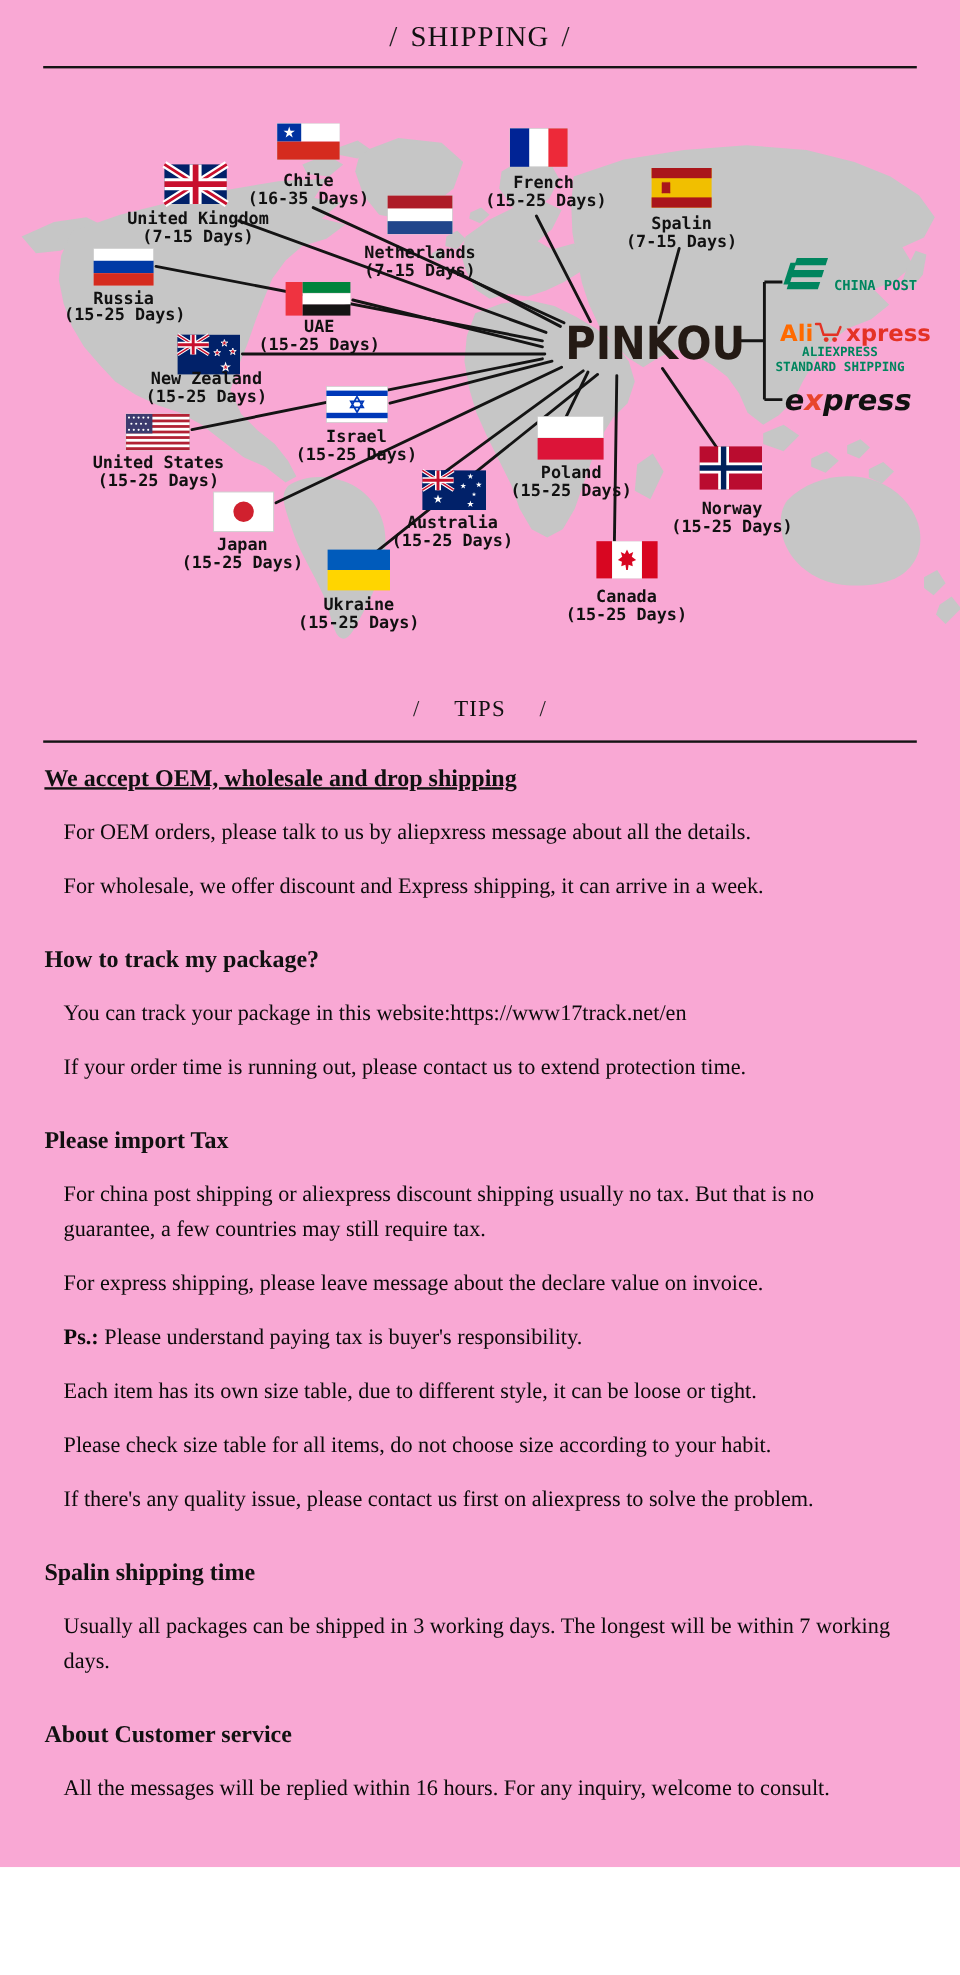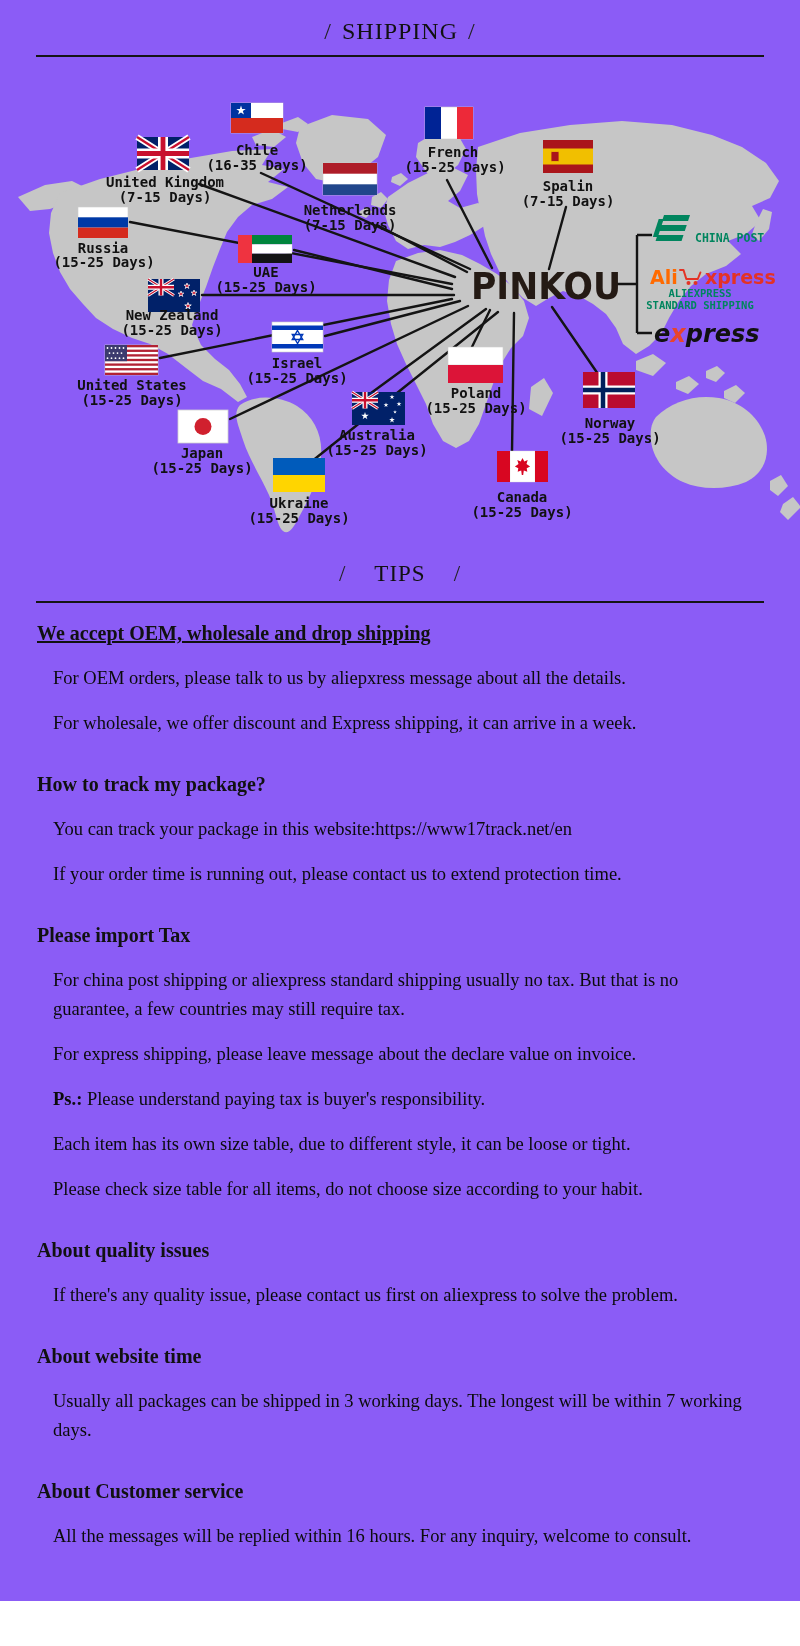--- a/index.html
+++ b/index.html
@@ -1,21 +1,21 @@
 <!DOCTYPE html>
 <html><head>
 <meta charset="utf-8">
 <style>
   html,body{margin:0;padding:0;background:#fff;}
-  .page{width:800px;margin:0 auto;background:#8b5cf6;color:#111;position:relative;
+  .page{width:800px;margin:0 auto;background:#f9a8d4;color:#111;position:relative;
         font-family:"Liberation Serif",serif;}
   .banner{text-align:center;padding-top:18px;font-size:24px;letter-spacing:1px;color:#111;}
   .banner .slash{padding:0 10px;color:#222;}
   .banner.tips .slash{padding:0 28px;}
-  .banner.tips{padding-top:0;margin-top:24px;font-size:23px;}
+  .banner.tips{padding-top:0;margin-top:44px;font-size:19px;}
   .rule{border:none;border-top:2px solid #151515;margin:10px 36px 0;}
   .rule.tips-rule{margin-top:14px;}
   svg.map{display:block;margin-top:28px;}
   .mlabel{font-family:"DejaVu Sans Mono",monospace;font-weight:bold;font-size:14px;fill:#111;}
   .carrier-green{font-family:"DejaVu Sans Mono",monospace;font-weight:bold;fill:#00855e;}
   .tips-body{margin:16px 37px 0;padding-bottom:34px;}
   .tip-h{font-size:20px;font-weight:700;line-height:29px;margin:32px 0 0;}
   .tip-h.first{margin-top:4px;text-decoration:underline;}
   .tip-p{font-size:18.5px;line-height:29px;margin:16px;color:#0b0b0b;}
 </style>
@@ -293,37 +293,36 @@
       <h3 class="tip-h">How to track my package?</h3>
       <p class="tip-p">You can track your package in this website:https://www17track.net/en</p>
     </section>
 
     <section>
       <p class="tip-p">If your order time is running out, please contact us to extend protection time.</p>
     </section>
 
     <section>
       <h3 class="tip-h">Please import Tax</h3>
-      <p class="tip-p">For china post shipping or aliexpress standard shipping usually no tax. But that is no guarantee, a few countries may still require tax.</p>
+      <p class="tip-p">For china post shipping or aliexpress discount shipping usually no tax. But that is no guarantee, a few countries may still require tax.</p>
       <p class="tip-p">For express shipping, please leave message about the declare value on invoice.</p>
       <p class="tip-p"><strong>Ps.:</strong><span> Please understand paying tax is buyer's responsibility.</span></p>
     </section>
 
     <section>
       <p class="tip-p">Each item has its own size table, due to different style, it can be loose or tight.</p>
       <p class="tip-p">Please check size table for all items, do not choose size according to your habit.</p>
     </section>
 
     <section>
-      <h3 class="tip-h">About quality issues</h3>
       <p class="tip-p">If there's any quality issue, please contact us first on aliexpress to solve the problem.</p>
     </section>
 
     <section>
-      <h3 class="tip-h">About website time</h3>
+      <h3 class="tip-h">Spalin shipping time</h3>
       <p class="tip-p">Usually all packages can be shipped in 3 working days. The longest will be within 7 working days.</p>
     </section>
 
     <section>
       <h3 class="tip-h">About Customer service</h3>
       <p class="tip-p">All the messages will be replied within 16 hours. For any inquiry, welcome to consult.</p>
     </section>
 
   </div>
 </div>

